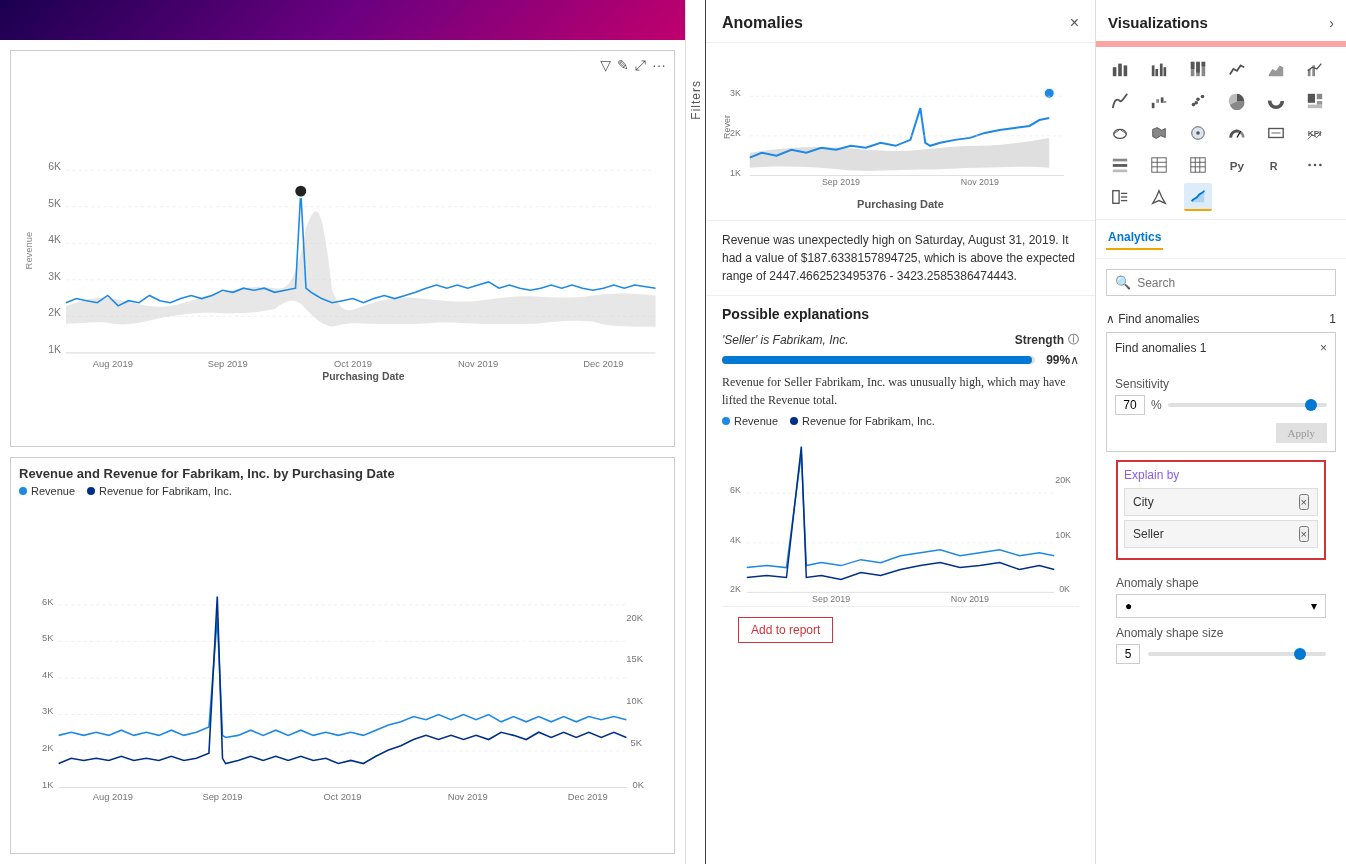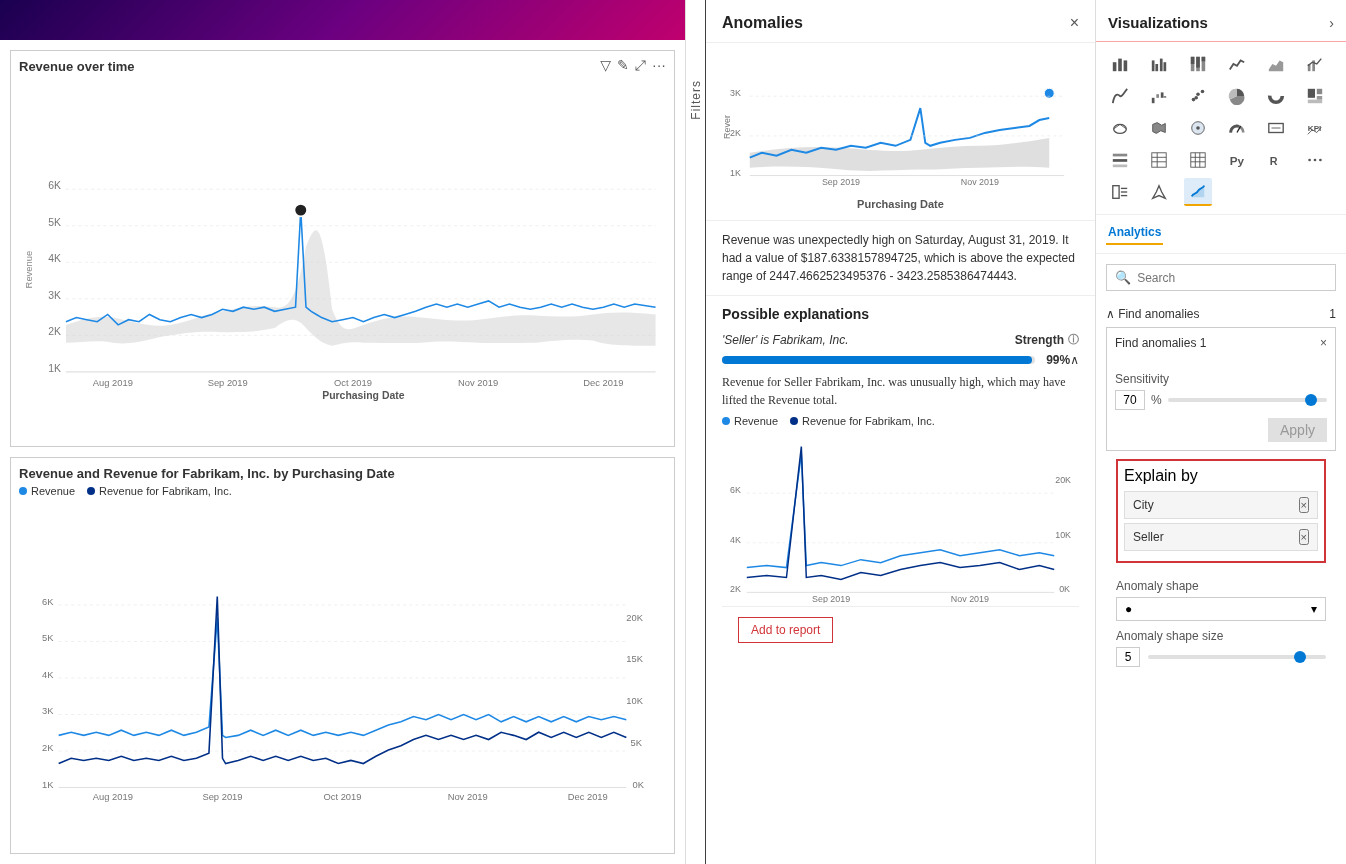--- a/index.html
+++ b/index.html
@@ -41,21 +41,21 @@
     .strength-pct { font-size: 12px; color: #333; font-weight: 600; min-width: 35px; text-align: right; }
     .chevron-up { font-size: 12px; cursor: pointer; color: #333; }
     .explanation-detail { font-size: 12px; color: #333; line-height: 1.5; margin: 6px 0; font-family: Liberation Serif, serif; }
     .comparison-legend { display: flex; gap: 12px; margin: 6px 0; font-size: 11px; }
     .comparison-chart-area { width: 100%; height: 170px; }
     .add-to-report-row { padding: 10px 16px; border-top: 1px solid #eee; }
     .add-to-report-btn { border: 1.5px solid #d13438; color: #d13438; background: #fff; padding: 5px 12px; font-size: 12px; cursor: pointer; font-weight: 500; }
 
     
     .right-panel { width: 251px; background: #fff; border-left: 1px solid #ddd; display: flex; flex-direction: column; }
-    .right-header { display: flex; align-items: center; justify-content: space-between; padding: 14px 12px 10px; border-bottom: 1px solid #fca5a5; }
+    .right-header { display: flex; align-items: center; justify-content: space-between; padding: 14px 12px 10px; border-bottom: 6px solid #fca5a5; }
     .right-title { font-size: 15px; font-weight: 600; color: #222; }
     .right-expand { font-size: 14px; color: #555; cursor: pointer; }
     .viz-icons-grid { padding: 8px 10px; display: grid; grid-template-columns: repeat(6, 1fr); gap: 4px; border-bottom: 1px solid #eee; }
     .viz-icon { width: 28px; height: 28px; display: flex; align-items: center; justify-content: center; cursor: pointer; border-radius: 2px; }
     .viz-tabs { display: flex; padding: 6px 10px 8px; gap: 8px; border-bottom: 1px solid #eee; }
     .viz-tab { font-size: 12px; color: #555; padding: 4px 2px 6px; cursor: pointer; position: relative; }
     .viz-tab.active { color: #0078d4; font-weight: 600; }
     .viz-tab.active::after { content: ''; position: absolute; bottom: 0; left: 0; right: 0; height: 2px; background: #f0a500; }
     .search-box { margin: 10px; display: flex; align-items: center; border: 1px solid #ccc; padding: 5px 8px; gap: 6px; }
     .search-input { border: none; outline: none; font-size: 12px; flex: 1; }
@@ -66,23 +66,23 @@
     .find-anomalies-card { border: 1px solid #ccc; padding: 8px; margin-bottom: 8px; }
     .card-row { display: flex; align-items: flex-start; justify-content: space-between; margin-bottom: 22px; }
     .card-label { font-size: 12px; color: #333; }
     .card-close { font-size: 12px; color: #555; cursor: pointer; border: none; background: none; }
     .sensitivity-label { font-size: 12px; color: #555; margin-bottom: 4px; }
     .sensitivity-row { display: flex; align-items: center; gap: 6px; margin-bottom: 8px; }
     .sensitivity-value { border: 1px solid #ccc; padding: 2px 5px; font-size: 12px; min-width: 30px; text-align: center; }
     .sensitivity-pct { font-size: 12px; color: #555; }
     .sensitivity-slider { flex: 1; height: 4px; background: #e0e0e0; border-radius: 2px; position: relative; }
     .sensitivity-thumb { width: 12px; height: 12px; background: #0078d4; border-radius: 50%; position: absolute; top: -4px; right: 10px; }
-    .apply-btn { background: #e0e0e0; color: #999; border: none; padding: 4px 12px; font-size: 14px; cursor: not-allowed; float: right; }
+    .apply-btn { background: #e0e0e0; color: #999; border: none; padding: 4px 12px; font-size: 11px; cursor: not-allowed; float: right; font-family: Liberation Serif, serif; }
     .explain-by-section { border: 2px solid #d13438; margin: 8px 10px; padding: 6px; }
-    .explain-by-label { font-size: 16px; color: #000000; margin-bottom: 6px; }
+    .explain-by-label { font-size: 12px; color: #8b5cf6; margin-bottom: 6px; }
     .explain-tag { display: flex; align-items: center; justify-content: space-between; padding: 5px 8px; background: #f5f5f5; margin-bottom: 4px; border: 1px solid #ddd; }
     .explain-tag-text { font-size: 12px; color: #333; }
     .explain-tag-close { font-size: 11px; color: #555; cursor: pointer; }
     .anomaly-shape-section { padding: 8px 10px; }
     .anomaly-shape-label { font-size: 12px; color: #555; margin-bottom: 4px; }
     .anomaly-shape-dropdown { display: flex; align-items: center; justify-content: space-between; border: 1px solid #ccc; padding: 4px 8px; font-size: 12px; cursor: pointer; }
     .anomaly-size-section { padding: 0 10px 8px; }
     .anomaly-size-label { font-size: 12px; color: #555; margin-bottom: 4px; }
     .anomaly-size-row { display: flex; align-items: center; gap: 8px; }
     .anomaly-size-value { border: 1px solid #ccc; padding: 2px 5px; font-size: 12px; min-width: 24px; text-align: center; }
@@ -98,21 +98,20 @@
   <div class="left-top-bar"></div>
   <div class="left-charts-area">
 
     <div class="chart-container">
       <div class="chart-toolbar">
         <span>▽</span>
         <span>✎</span>
         <span>⤢</span>
         <span>···</span>
       </div>
-      <div class="chart-title">Revenue over time</div>
       <svg class="chart-svg" viewBox="0 0 620 220">
 
         <text x="28" y="210" font-size="10" fill="#777">1K</text>
         <text x="28" y="175" font-size="10" fill="#777">2K</text>
         <text x="28" y="140" font-size="10" fill="#777">3K</text>
         <text x="28" y="105" font-size="10" fill="#777">4K</text>
         <text x="28" y="70" font-size="10" fill="#777">5K</text>
         <text x="28" y="35" font-size="10" fill="#777">6K</text>
 
         <text x="12" y="130" font-size="9" fill="#888" transform="rotate(-90,12,130)">Revenue</text>

